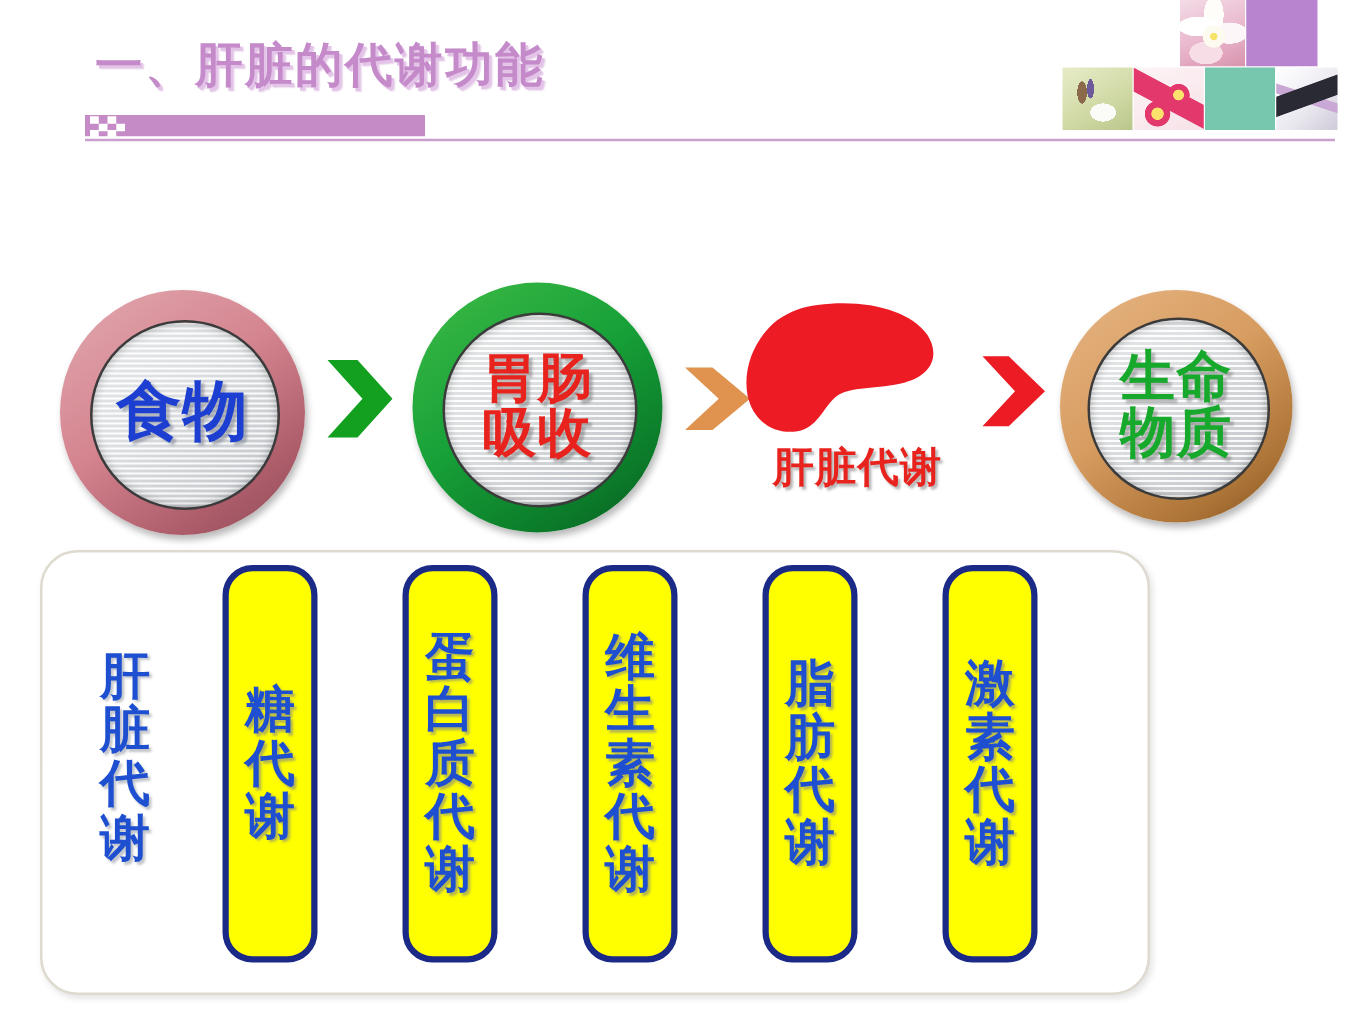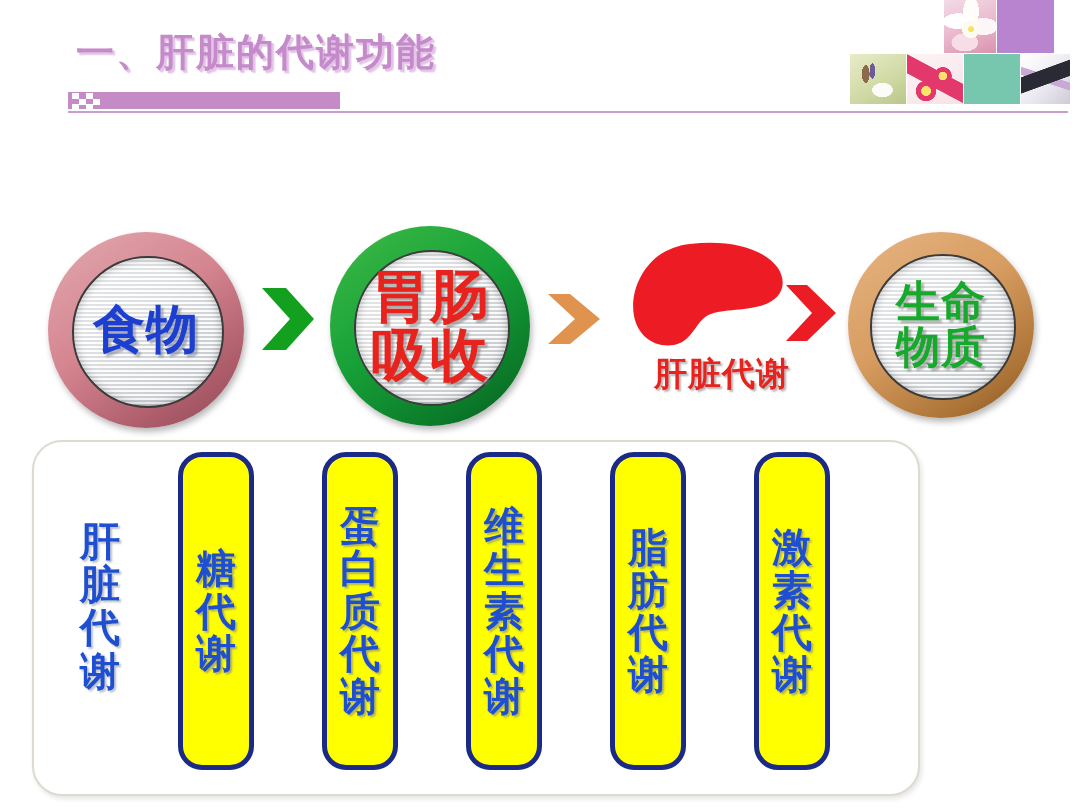--- a/index.html
+++ b/index.html
@@ -139,30 +139,30 @@
   #circle-food {
     left: 48px; top: 32px; width: 196px; height: 196px;
     background: linear-gradient(145deg, #e2a9b0 0%, #d4848f 45%, #ad5c6a 78%, #8e4a57 100%);
   }
   #circle-food .label { font-size: 52px; color: #1d3fd1; text-shadow: 3px 3px 2px rgba(120,125,140,0.55); }
 
   #circle-absorb {
     left: 330px; top: 26px; width: 200px; height: 200px;
     background: linear-gradient(145deg, #3fbb46 0%, #17a138 45%, #0b7a29 80%, #065a1f 100%);
   }
-  #circle-absorb .label { font-size: 58px; color: #e8221c; text-shadow: 3px 3px 2px rgba(120,120,120,0.55); }
+  #circle-absorb .label { font-size: 43px; color: #e8221c; text-shadow: 3px 3px 2px rgba(120,120,120,0.55); }
 
   #circle-life {
     left: 848px; top: 32px; width: 186px; height: 186px;
     background: linear-gradient(145deg, #e6b584 0%, #d79c60 45%, #ad7437 80%, #7d4f1d 100%);
   }
   #circle-life .label { font-size: 44px; color: #17a92b; text-shadow: 3px 3px 2px rgba(120,120,120,0.5); }
   .chev-svg { position: absolute; overflow: visible; }
 
-  #liver-group { position: absolute; left: 624px; top: 30px; width: 200px; height: 180px; }
+  #liver-group { position: absolute; left: 588px; top: 30px; width: 200px; height: 180px; }
   #liver-shape { position: absolute; left: 8px; top: 12px; width: 152px; height: 104px; }
   #liver-label {
     position: absolute;
     left: -2px; top: 122px;
     width: 200px;
     text-align: center;
     font-size: 33px;
     font-weight: bold;
     color: #e8221c;
     letter-spacing: 1px;

